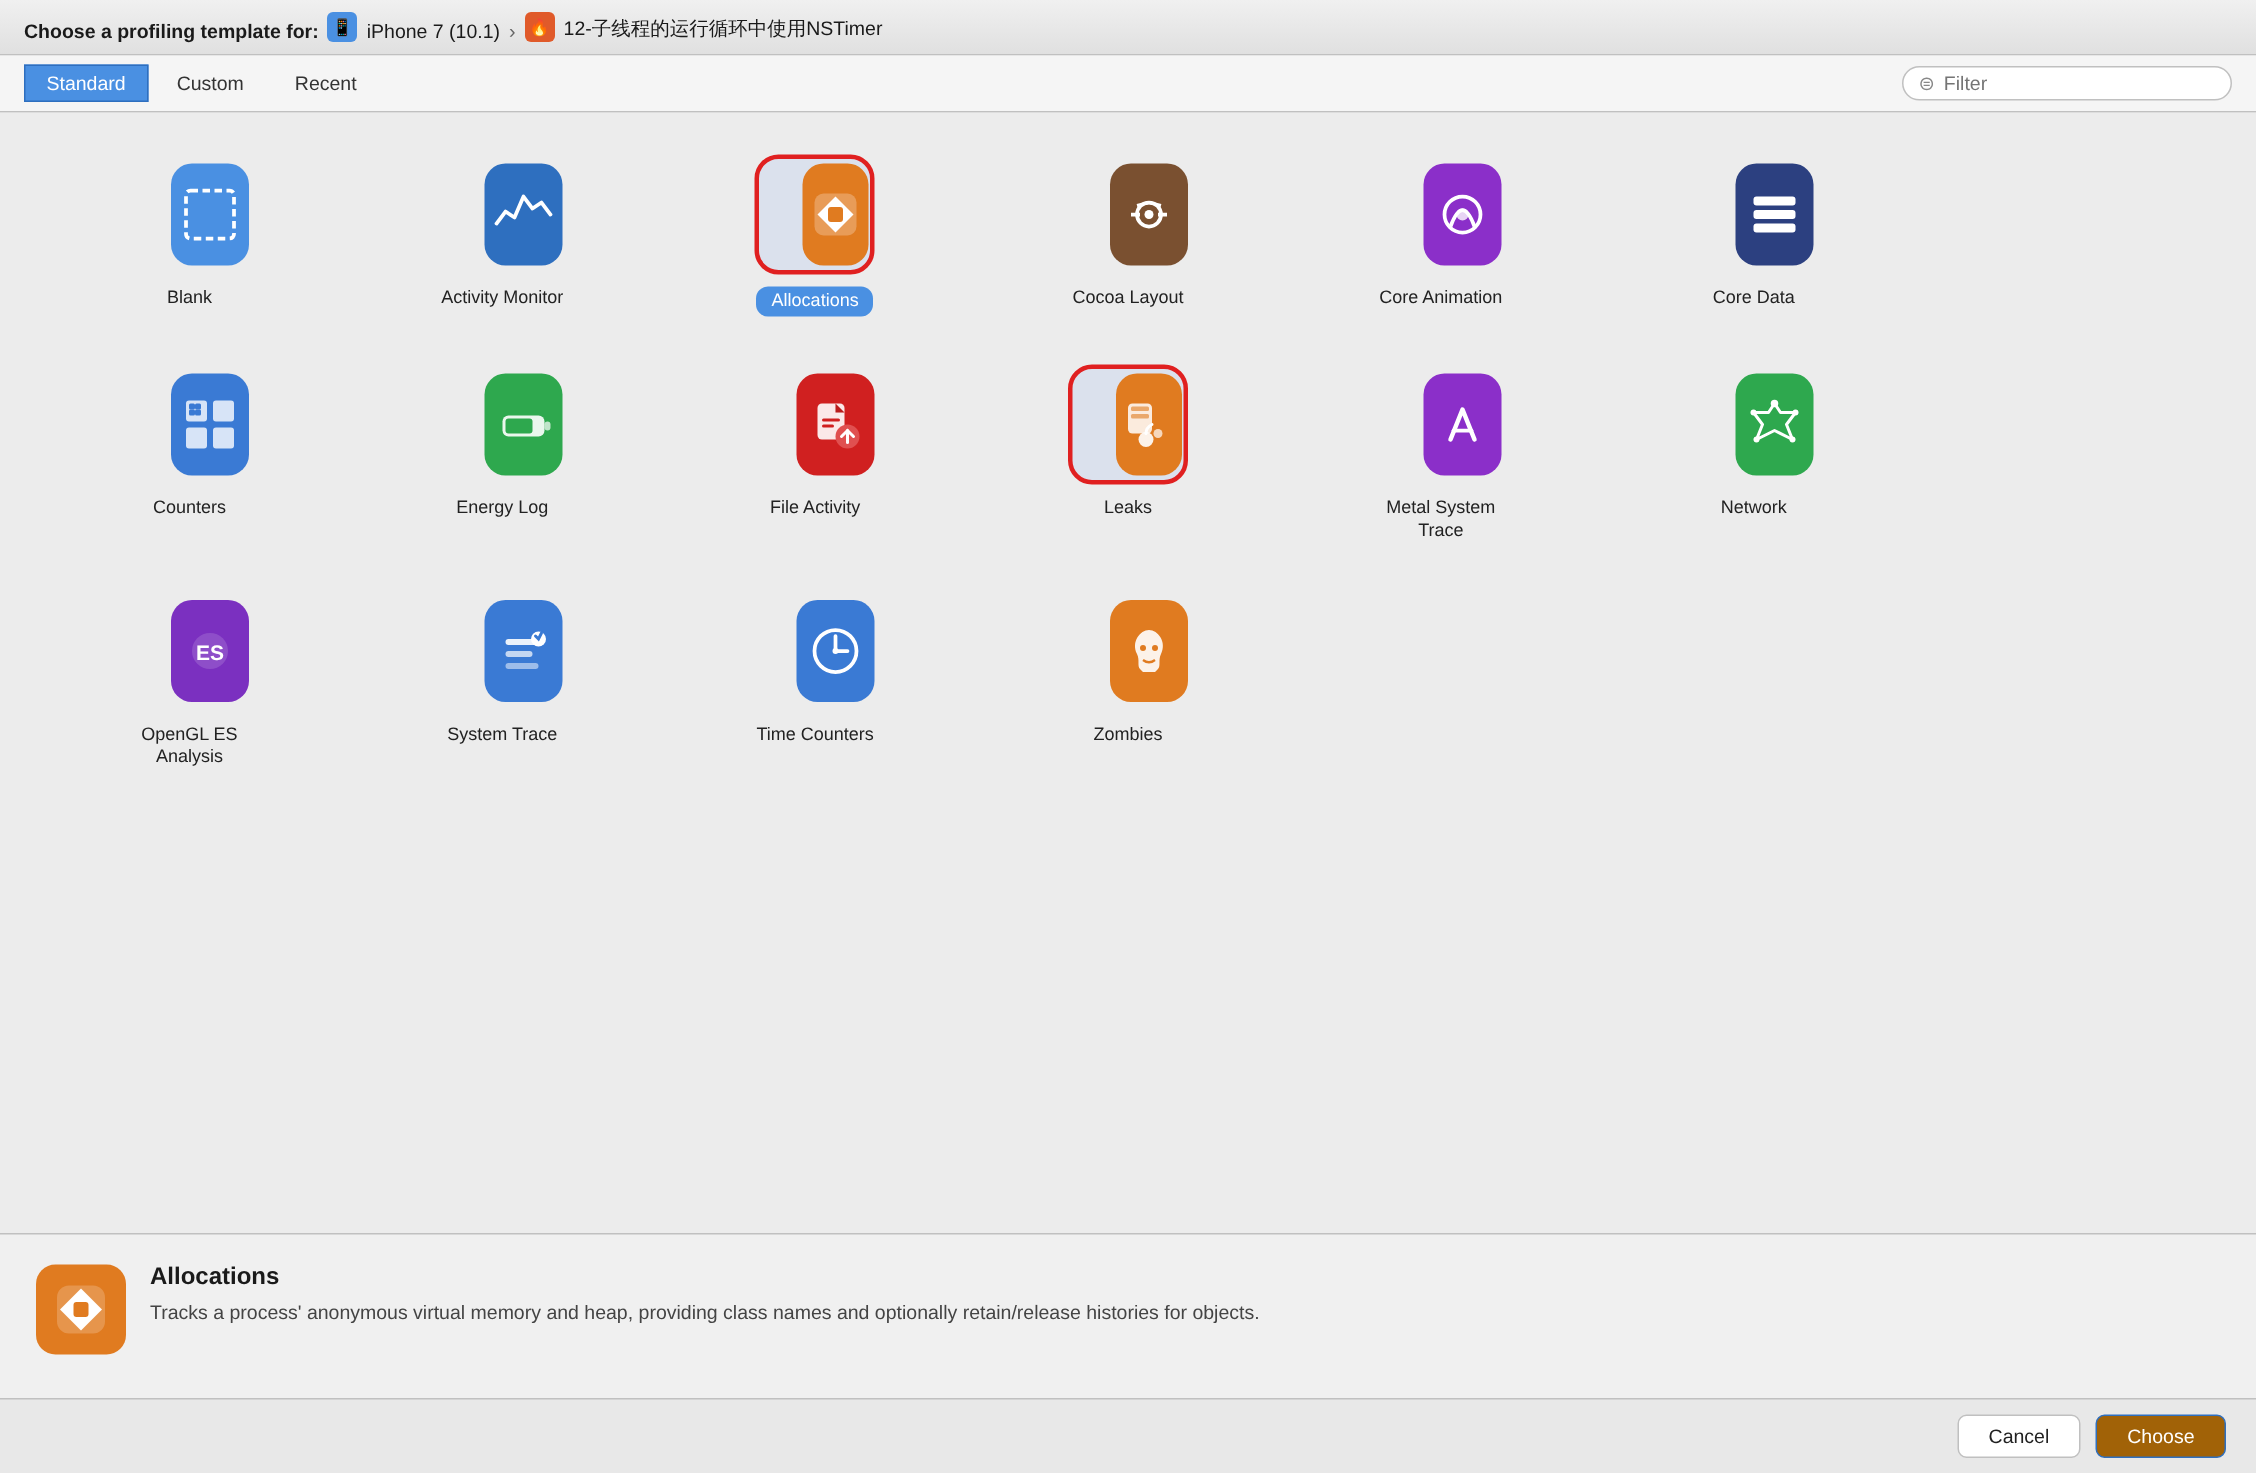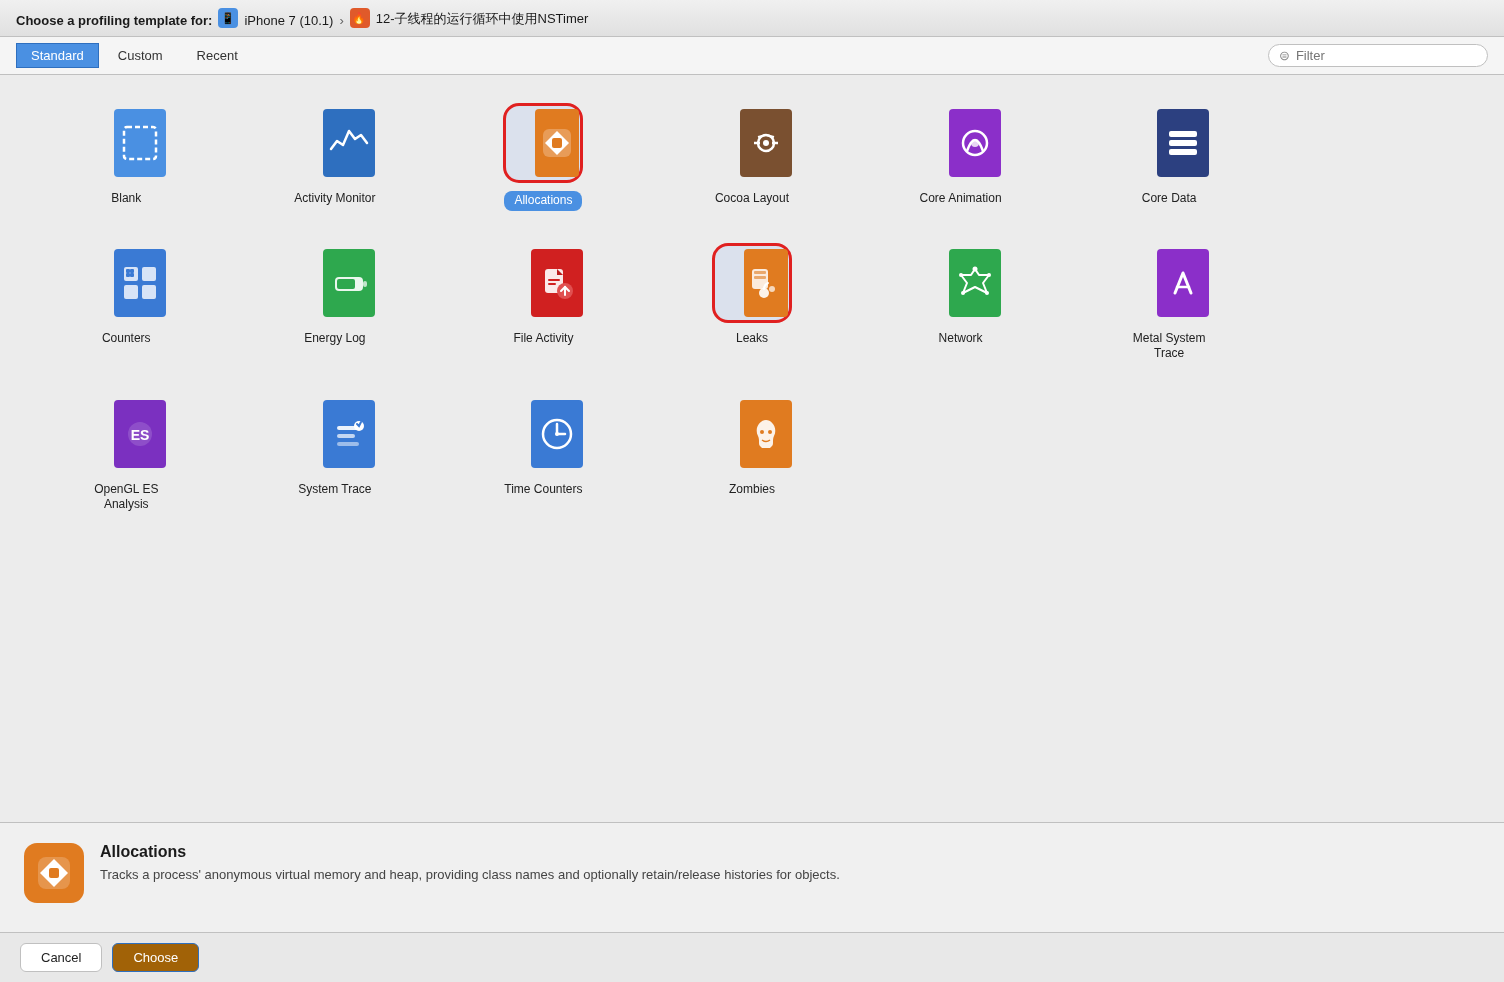--- a/index.html
+++ b/index.html
@@ -113,21 +113,21 @@
 
     .icon-wrapper.selected-box {
       border: 3px solid #e02020;
       border-radius: 16px;
       padding: 4px;
       background: rgba(180, 200, 240, 0.3);
     }
 
     .icon-shape {
       width: 68px; height: 68px;
-      border-radius: 4px;
+      border-radius: 14px;
       display: flex; align-items: center; justify-content: center;
       font-size: 32px;
       color: white;
       position: relative;
       margin-left: 28px;
     }
 
     .icon-label {
       font-size: 12px;
       color: #222;
@@ -170,21 +170,21 @@
     .info-text { flex: 1; }
     .info-title { font-size: 16px; font-weight: 600; color: #1a1a1a; margin-bottom: 4px; }
     .info-desc { font-size: 13px; color: #444; line-height: 1.5; }
 
     
     .bottom-bar {
       background: #e8e8e8;
       border-top: 1px solid #c0c0c0;
       padding: 10px 20px;
       display: flex;
-      justify-content: flex-start;
+      justify-content: flex-end;
       gap: 10px;
     }
     .btn-cancel {
       padding: 6px 20px;
       border-radius: 6px;
       border: 1px solid #c0c0c0;
       background: white;
       font-size: 13px;
       cursor: pointer;
       color: #222;
@@ -369,44 +369,44 @@
               <path d="M20 28 Q20 24 24 22" stroke="white" stroke-width="2" fill="none" stroke-linecap="round"></path>
               <circle cx="28" cy="28" r="3" fill="white" opacity="0.7"></circle>
             </svg>
           </div>
         </div>
         <span class="icon-label">Leaks</span>
       </div>
 
       <div class="icon-cell">
         <div class="icon-wrapper">
+          <div class="icon-shape bg-purple">
+            <svg width="44" height="44" viewBox="0 0 44 44" fill="none">
+              <path d="M14 32 L22 12 L30 32" stroke="white" stroke-width="3" fill="none" stroke-linecap="round" stroke-linejoin="round"></path>
+              <path d="M16 26 L28 26" stroke="white" stroke-width="2.5" stroke-linecap="round"></path>
+            </svg>
+          </div>
+        </div>
+        <span class="icon-label">Metal System<br>Trace</span>
+      </div>
+
+      <div class="icon-cell">
+        <div class="icon-wrapper">
           <div class="icon-shape" style="background:#2ea84e;">
             <svg width="44" height="44" viewBox="0 0 44 44" fill="none">
               <polygon points="22,8 26,14 36,14 30,22 34,32 22,26 10,32 14,22 8,14 18,14" stroke="white" stroke-width="2" fill="none" stroke-linejoin="round"></polygon>
               <circle cx="22" cy="8" r="2.5" fill="white"></circle>
               <circle cx="36" cy="14" r="2" fill="white"></circle>
               <circle cx="8" cy="14" r="2" fill="white"></circle>
               <circle cx="34" cy="32" r="2" fill="white"></circle>
               <circle cx="10" cy="32" r="2" fill="white"></circle>
             </svg>
           </div>
         </div>
         <span class="icon-label">Network</span>
-      </div>
-
-      <div class="icon-cell">
-        <div class="icon-wrapper">
-          <div class="icon-shape bg-purple">
-            <svg width="44" height="44" viewBox="0 0 44 44" fill="none">
-              <path d="M14 32 L22 12 L30 32" stroke="white" stroke-width="3" fill="none" stroke-linecap="round" stroke-linejoin="round"></path>
-              <path d="M16 26 L28 26" stroke="white" stroke-width="2.5" stroke-linecap="round"></path>
-            </svg>
-          </div>
-        </div>
-        <span class="icon-label">Metal System<br>Trace</span>
       </div>
 
       <div style="width:100%"></div>
     </div>
 
     <div class="icon-grid">
 
       <div class="icon-cell">
         <div class="icon-wrapper">
           <div class="icon-shape" style="background:#7b30c0;">

